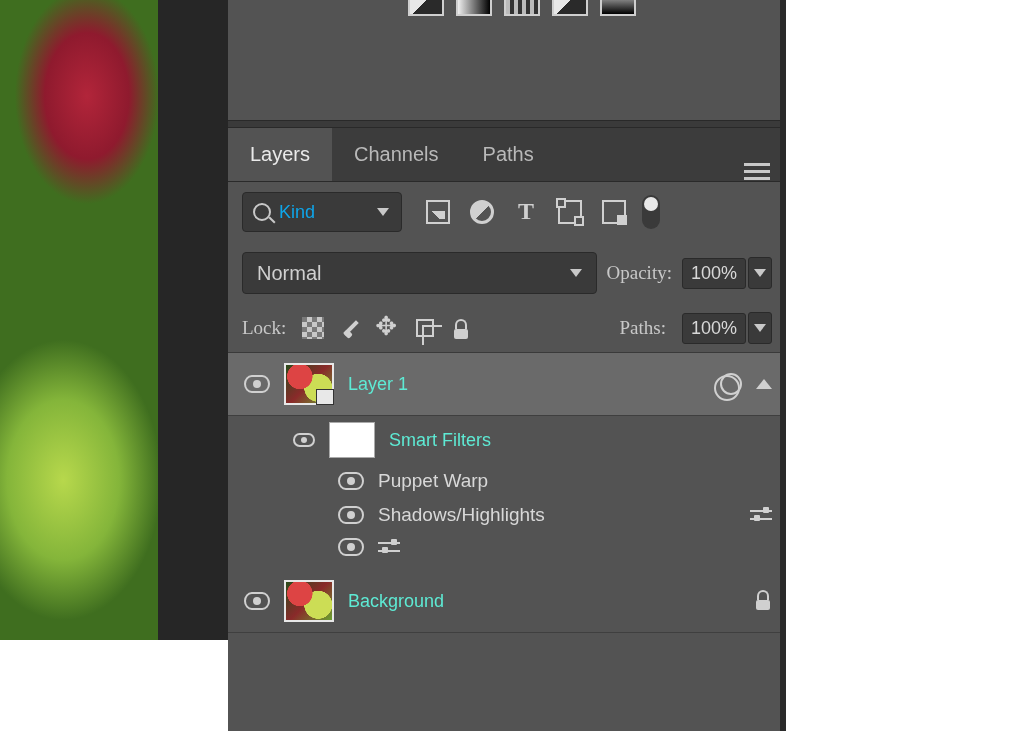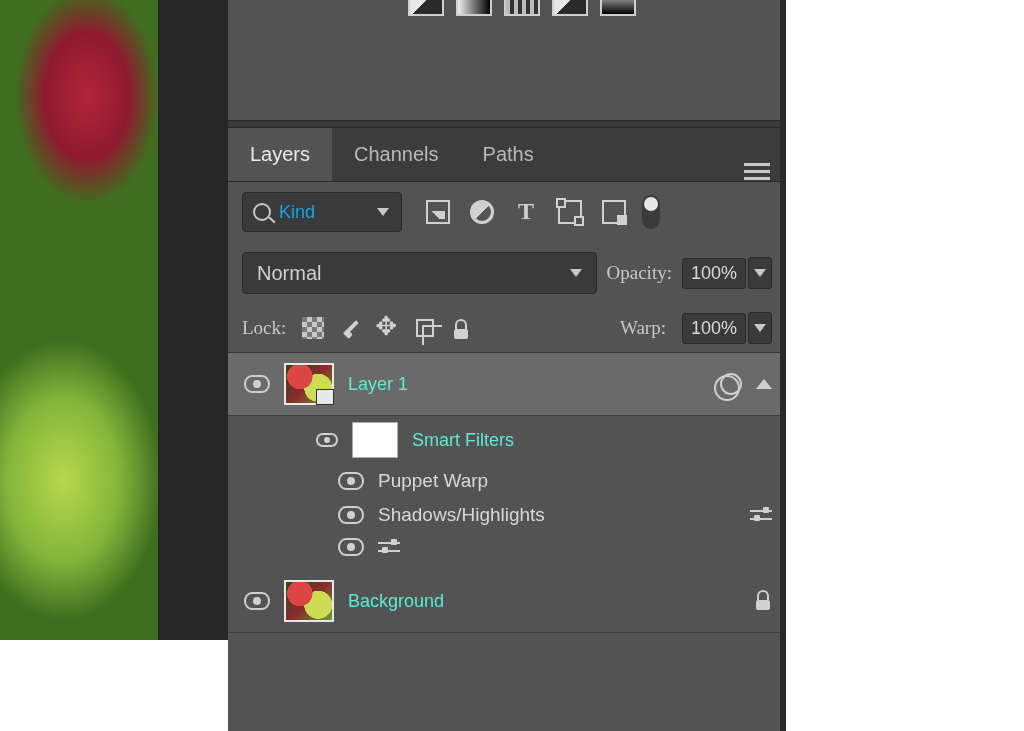--- a/index.html
+++ b/index.html
@@ -115,21 +115,21 @@
 .thumb2{width:50px;height:42px;border:2px solid #e8e8e8;background:
   radial-gradient(circle at 30% 30%,#d44 0 30%,transparent 31%),
   radial-gradient(circle at 70% 60%,#cd5 0 35%,transparent 36%),
   linear-gradient(135deg,#2a4a1a,#8a2a2a,#6aa030);flex-shrink:0;position:relative;}
 .thumb2.smart::after{content:"";position:absolute;right:-2px;bottom:-2px;width:16px;height:14px;background:#e8e8e8;border:1px solid #333;}
 .lname{font-size:18px;color:#5eead4;flex:1;}
 .ring{width:22px;height:22px;border:2px solid #d0d0d0;border-radius:50%;position:relative;cursor:pointer;}
 .ring::after{content:"";position:absolute;width:22px;height:22px;border:2px solid #d0d0d0;border-radius:50%;left:-8px;top:0;}
 .caret{width:0;height:0;border-left:8px solid transparent;border-right:8px solid transparent;border-bottom:10px solid #d0d0d0;cursor:pointer;}
 
-.sub{padding-left:88px;}
+.sub{padding-left:65px;}
 .sub .eye{width:22px;height:14px;}
 .sub .eye::after{width:6px;height:6px;left:6px;top:2px;}
 .mask{width:46px;height:36px;background:#fff;border:1px solid #aaa;flex-shrink:0;}
 .sliders{width:22px;height:16px;position:relative;cursor:pointer;}
 .sliders::before,.sliders::after{content:"";position:absolute;left:0;right:0;height:2px;background:#d0d0d0;}
 .sliders::before{top:3px;} .sliders::after{top:11px;}
 .sliders span{position:absolute;width:6px;height:6px;background:#d0d0d0;border-radius:1px;}
 .sliders span:nth-child(1){top:0;left:13px;} .sliders span:nth-child(2){top:8px;left:4px;}
 
 .filter-item{display:flex;align-items:center;padding:6px 14px 6px 110px;gap:14px;}
@@ -216,21 +216,21 @@
     </div>
 
     <div class="lock-row">
       <div class="lbl">Lock:</div>
       <div class="licon trans"></div>
       <div class="licon brush"></div>
       <div class="licon move"></div>
       <div class="licon crop"></div>
       <div class="licon lockpad"></div>
       <div style="flex:1"></div>
-      <div class="lbl">Warp:</div>
+      <div class="lbl">Paths:</div>
       <div class="pct">
         <div class="val">100%</div>
         <div class="dd">
             <div class="chev"></div>
           </div>
       </div>
     </div>
 
     <div class="layer-list">
 

